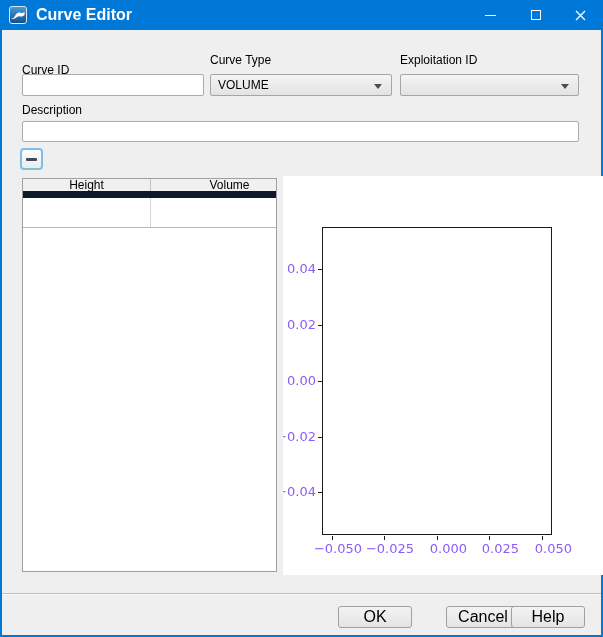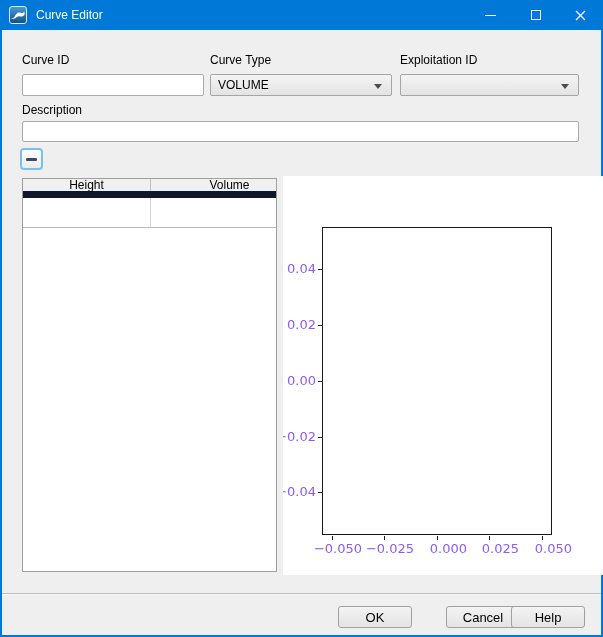--- a/index.html
+++ b/index.html
@@ -11,21 +11,21 @@
     box-shadow: inset 2px 0 0 #0078d7, inset -2px 0 0 #0078d7, inset 0 -2px 0 #0078d7;
     overflow:hidden;
   }
 
   
   .titlebar {
     position:absolute; left:0; top:0; width:603px; height:30px;
     background:#0078d7; display:flex; align-items:center;
   }
   .app-icon { width:18px; height:18px; margin-left:9px; }
-  .title-text { color:#ffffff; font-size:12px; margin-left:9px; flex:1; }
+  .title-text { color:#ffffff; font-size:16px; margin-left:9px; flex:1;font-weight:bold; }
   .win-btn {
     width:45px; height:30px; display:flex; align-items:center; justify-content:center;
     cursor:default;
   }
   .glyph-min { width:11px; height:1px; background:#ffffff; }
   .glyph-max { width:10px; height:10px; border:1px solid #ffffff; }
 
   
   .lbl { position:absolute; font-size:12px; color:#000000; }
   .tbox {
@@ -83,21 +83,21 @@
   .xtick { position:absolute; top:360px; width:1px; height:4px; background:#1a1a1a; }
   .xlab { position:absolute; top:364px; width:60px; text-align:right; line-height:18px; }
 
   
   .separator { position:absolute; left:2px; top:593px; width:599px; height:1px; background:#bdbdbd; }
   .separator2 { position:absolute; left:2px; top:594px; width:599px; height:1px; background:#fafafa; }
   .dlg-btn {
     position:absolute; top:606px; width:74px; height:22px;
     background:linear-gradient(#f3f3f3, #e4e4e4);
     border:1px solid #a0a0a0; border-radius:3px;
-    font-size:13px; color:#000; display:flex; align-items:center; justify-content:center;
+    font-size:16px; color:#000; display:flex; align-items:center; justify-content:center;
     font-family:"Liberation Sans", sans-serif;
   }
 </style>
 </head>
 <body>
 
 <div class="window">
 
   <div class="titlebar">
     <svg class="app-icon" viewBox="0 0 18 18">
@@ -117,21 +117,21 @@
     <div class="win-btn">
       <span class="glyph-max"></span>
     </div>
     <div class="win-btn">
       <svg width="11" height="11" viewBox="0 0 11 11">
         <path d="M1 1 L10 10 M10 1 L1 10" stroke="#ffffff" stroke-width="1.3"></path>
       </svg>
     </div>
   </div>
 
-  <span class="lbl" style="left:22px; top:53px;">Curve ID</span>
+  <span class="lbl" style="left:22px; top:63px;">Curve ID</span>
   <span class="lbl" style="left:210px; top:53px;">Curve Type</span>
   <span class="lbl" style="left:400px; top:53px;">Exploitation ID</span>
   <span class="lbl" style="left:22px; top:103px;">Description</span>
 
   <input class="tbox" style="left: 22px; top: 74px; width: 182px;" value="">
   <div class="combo" style="left:210px; top:74px; width:182px;">
     <span>VOLUME</span>
     <span class="arrow"></span>
   </div>
   <div class="combo" style="left:400px; top:74px; width:179px;">

